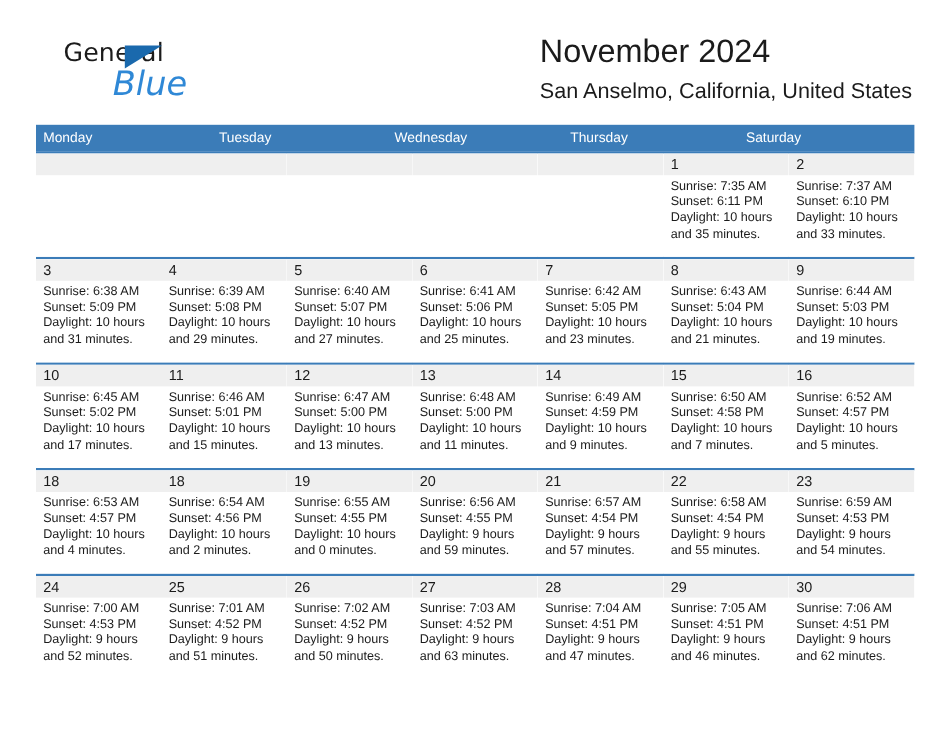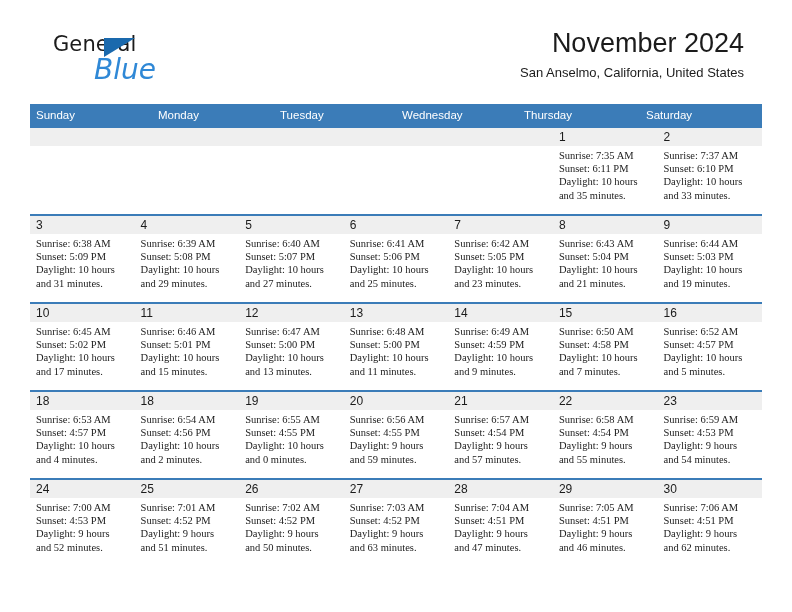--- a/index.html
+++ b/index.html
@@ -63,32 +63,32 @@
     top: 22px;
     font-size: 28px;
     color: #2f88d6;
     font-family: "DejaVu Sans", sans-serif;
     line-height: 1;
     font-style: italic;
   }
 
   .titles {
     position: absolute;
-    right: 16px;
+    right: 0;
     top: 0;
-    text-align: right;
+    text-align: left;
   }
   .month-title {
     font-size: 27px;
     color: #1b1b1b;
     line-height: 1.15;
     white-space: nowrap;
   }
   .location-title {
-    font-size: 13px;
+    font-size: 18px;
     color: #1b1b1b;
     margin-top: 7px;
     line-height: 1.15;
     white-space: nowrap;
   }
 
   
   .calendar {
     position: absolute;
     left: 30px;
@@ -139,21 +139,20 @@
     line-height: 18px;
     color: #1b1b1b;
     white-space: nowrap;
   }
 
   .daybody {
     padding: 3px 6px 0 6px;
     font-size: 10.5px;
     line-height: 13.2px;
     color: #1b1b1b;
-    font-family: Liberation Serif, serif;
   }
   .daybody div {
     white-space: nowrap;
   }
 </style>
 </head>
 <body>
 
 <div class="page">
 
@@ -168,21 +167,20 @@
     <div class="titles">
       <div class="month-title">November 2024</div>
       <div class="location-title">San Anselmo, California, United States</div>
     </div>
 
   </div>
 
   <div class="calendar">
 
     <div class="cal-head">
-      <div class="hcell">Sunday</div>
       <div class="hcell">Monday</div>
       <div class="hcell">Tuesday</div>
       <div class="hcell">Wednesday</div>
       <div class="hcell">Thursday</div>
       <div class="hcell">Saturday</div>
     </div>
 
     <div class="week first">
       <div class="daycell">
           <div class="daynum-band"></div>

